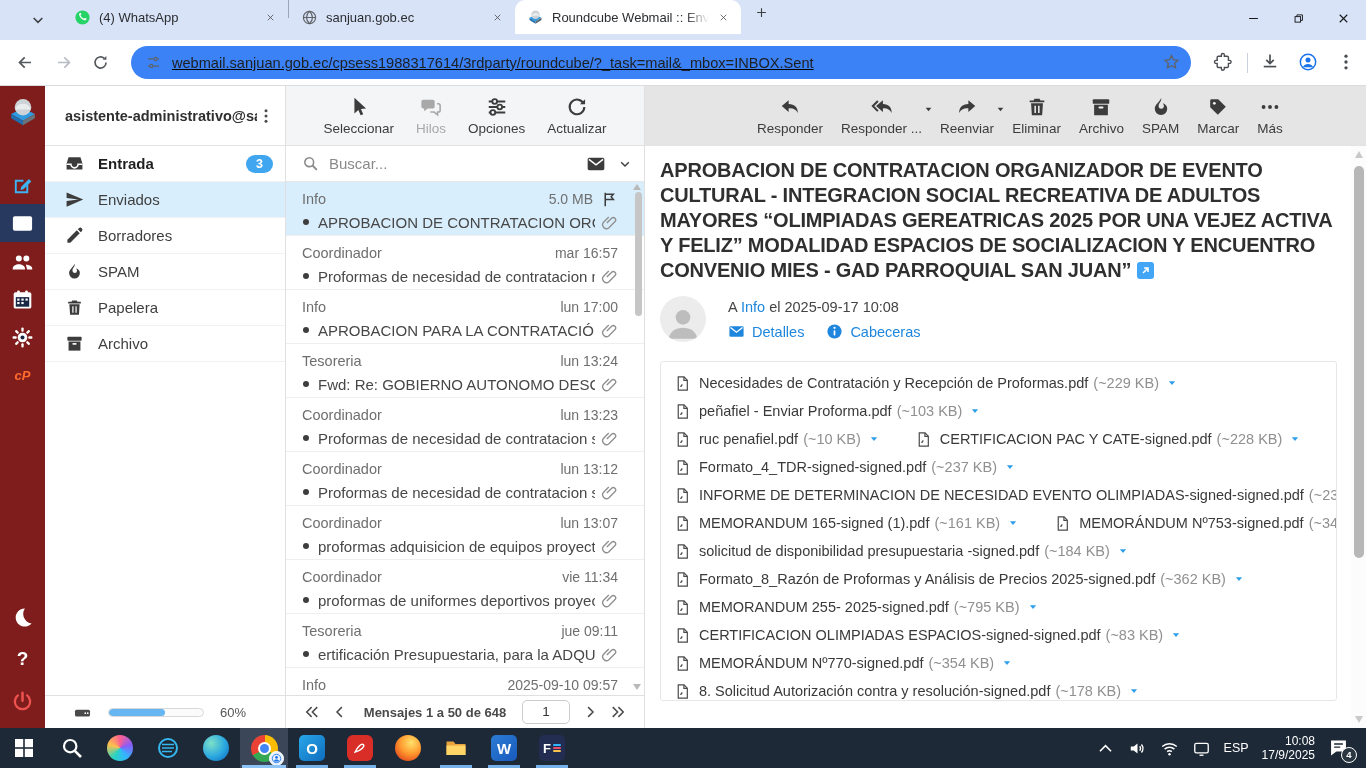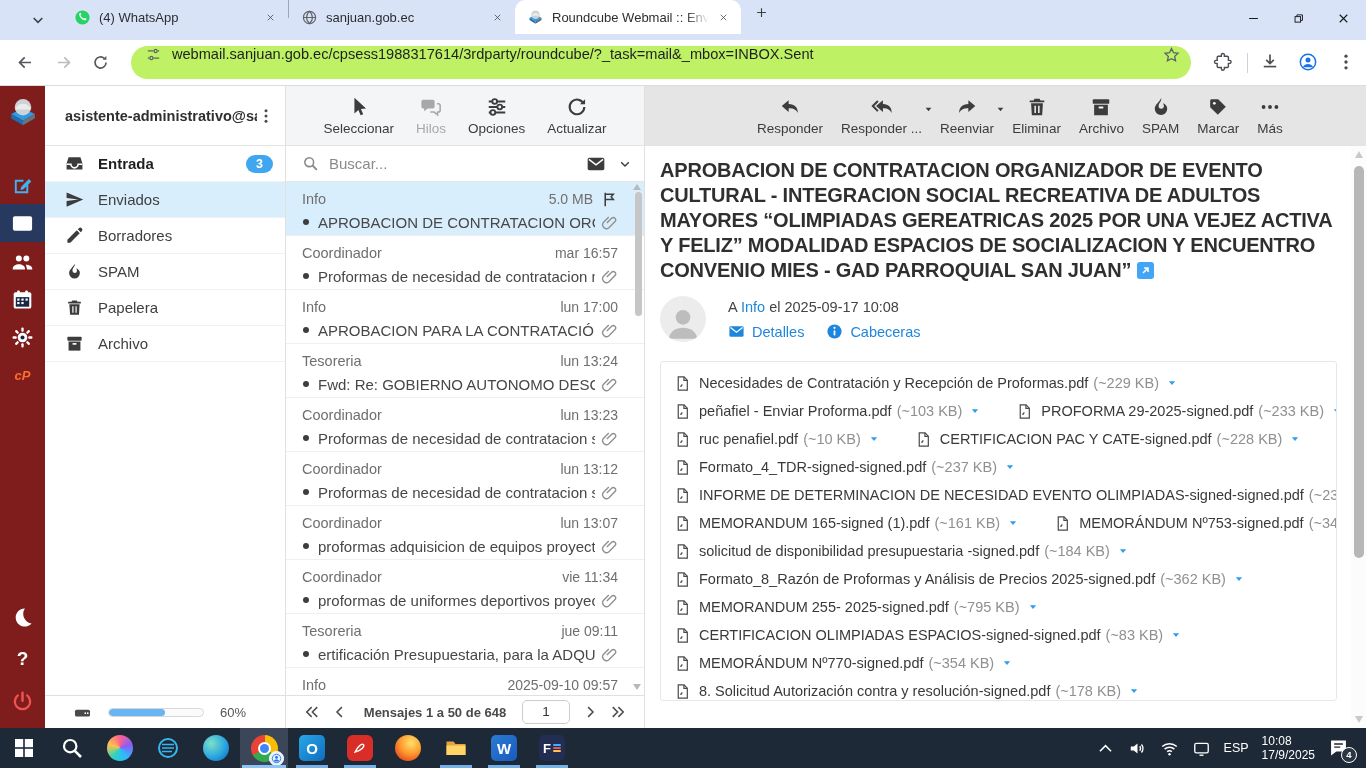--- a/index.html
+++ b/index.html
@@ -28,22 +28,22 @@
   .winctl{position:absolute;right:0;top:0;height:36px;display:flex;}
   .winctl span{width:45px;height:36px;color:#17181a;display:flex;align-items:center;justify-content:center;}
   .winctl svg{width:15px;height:15px;}
 
   .toolbar{position:absolute;top:40px;left:0;right:0;height:46px;background:#fff;border-bottom:1px solid #dadce0;
            display:flex;align-items:center;}
   .navbtn{width:24px;height:24px;margin-left:14px;}
   .navbtn svg{width:19px;height:19px;margin:2px;}
   .nav-back,.nav-reload{color:#54575b;}
   .nav-fwd{color:#b9bdc3;}
-  .pill{position:relative;margin-left:18px;width:1076px;height:33px;background:#bef264;border-radius:17px;
-        display:flex;padding:0 10px 0 14px;}
+  .pill{position:relative;margin-left:18px;width:1076px;height:33px;background:#3b82f6;border-radius:17px;
+        display:flex;align-items:center;padding:0 10px 0 14px;text-decoration:underline;}
   .pill-tune{width:17px;height:17px;color:#5f6368;margin-right:10px;flex:0 0 auto;}
   .pill-tune svg{width:17px;height:17px;}
   .url{font-size:14.6px;color:#1e1f21;white-space:nowrap;overflow:hidden;flex:1;}
   .pill-star{width:19px;height:19px;color:#5f6368;margin-left:8px;flex:0 0 auto;}
   .pill-star svg{width:19px;height:19px;}
   .tb-right{display:flex;align-items:center;margin-left:14px;}
   .tb-ic{width:22px;height:22px;color:#4a4d52;margin:0 8px;}
   .tb-ic svg{width:20px;height:20px;}
   .tb-sep{width:1px;height:20px;background:#cdd3de;margin:0 4px;}
   .tb-profile{color:#1a73e8;}
@@ -175,21 +175,21 @@
   .chrome-in{width:9px;height:9px;border-radius:50%;background:#4285f4;}
   .chrome-badge{position:absolute;right:4px;bottom:2px;width:15px;height:15px;border-radius:50%;
       background:#e8f0fe;border:1px solid #fff;display:flex;align-items:center;justify-content:center;}
   .chrome-badge svg{width:11px;height:11px;color:#1a73e8;}
   .fes-bars{display:inline-block;margin-left:2px;}
   .fes-bars i{display:block;width:8px;height:2px;margin:1px 0;border-radius:1px;}
   .tray{margin-left:auto;display:flex;align-items:center;gap:13px;padding-right:12px;color:#fff;}
   .tr-ic{width:19px;height:19px;color:#fff;}
   .tr-ic svg{width:19px;height:19px;}
   .tr-lang{font-size:12.5px;}
-  .tr-clock{font-size:12px;line-height:14px;}
+  .tr-clock{text-align:right;font-size:12px;line-height:14px;}
   .notif{position:relative;width:26px;height:24px;color:#fff;}
   .notif svg{width:21px;height:21px;margin-top:1px;}
   .nbadge{position:absolute;right:-3px;bottom:-3px;width:16px;height:16px;border-radius:50%;background:#2b3743;
           border:1.5px solid #fff;color:#fff;font-size:9.5px;font-weight:bold;text-align:center;line-height:13px;}
 </style>
 </head>
 <body>
 
 <div class="screen">
 
@@ -891,36 +891,20 @@
                   </svg>
                 </span>
                 <span class="attname">peñafiel - Enviar Proforma.pdf</span>
                 <span class="attsize">(~103 KB)</span>
                 <span class="att-caret">
                   <svg viewBox="0 0 24 24" aria-hidden="true">
                     <path d="M4.5 7.5l7.5 9 7.5-9z" fill="currentColor"></path>
                   </svg>
                 </span>
               </span>
-              <span class="attitem">
-                <span class="att-pdf">
-                  <svg viewBox="0 0 24 24" aria-hidden="true">
-                    <path d="M6 2.7h8.2l4.6 4.6v14H6z" fill="none" stroke="currentColor" stroke-width="1.7"></path>
-                    <path d="M14 2.7v4.8h4.6" fill="none" stroke="currentColor" stroke-width="1.7"></path>
-                    <path d="M8.6 16.4c1.7-3.9 3.9-4.6 3.3-1.9-.5 2.3-3 3.4-3.3 1.9z" fill="currentColor"></path>
-                  </svg>
-                </span>
-                <span class="attname">PROFORMA 29-2025-signed.pdf</span>
-                <span class="attsize">(~233 KB)</span>
-                <span class="att-caret">
-                  <svg viewBox="0 0 24 24" aria-hidden="true">
-                    <path d="M4.5 7.5l7.5 9 7.5-9z" fill="currentColor"></path>
-                  </svg>
-                </span>
-              </span>
             </div>
             <div class="attline">
               <span class="attitem">
                 <span class="att-pdf">
                   <svg viewBox="0 0 24 24" aria-hidden="true">
                     <path d="M6 2.7h8.2l4.6 4.6v14H6z" fill="none" stroke="currentColor" stroke-width="1.7"></path>
                     <path d="M14 2.7v4.8h4.6" fill="none" stroke="currentColor" stroke-width="1.7"></path>
                     <path d="M8.6 16.4c1.7-3.9 3.9-4.6 3.3-1.9-.5 2.3-3 3.4-3.3 1.9z" fill="currentColor"></path>
                   </svg>
                 </span>

